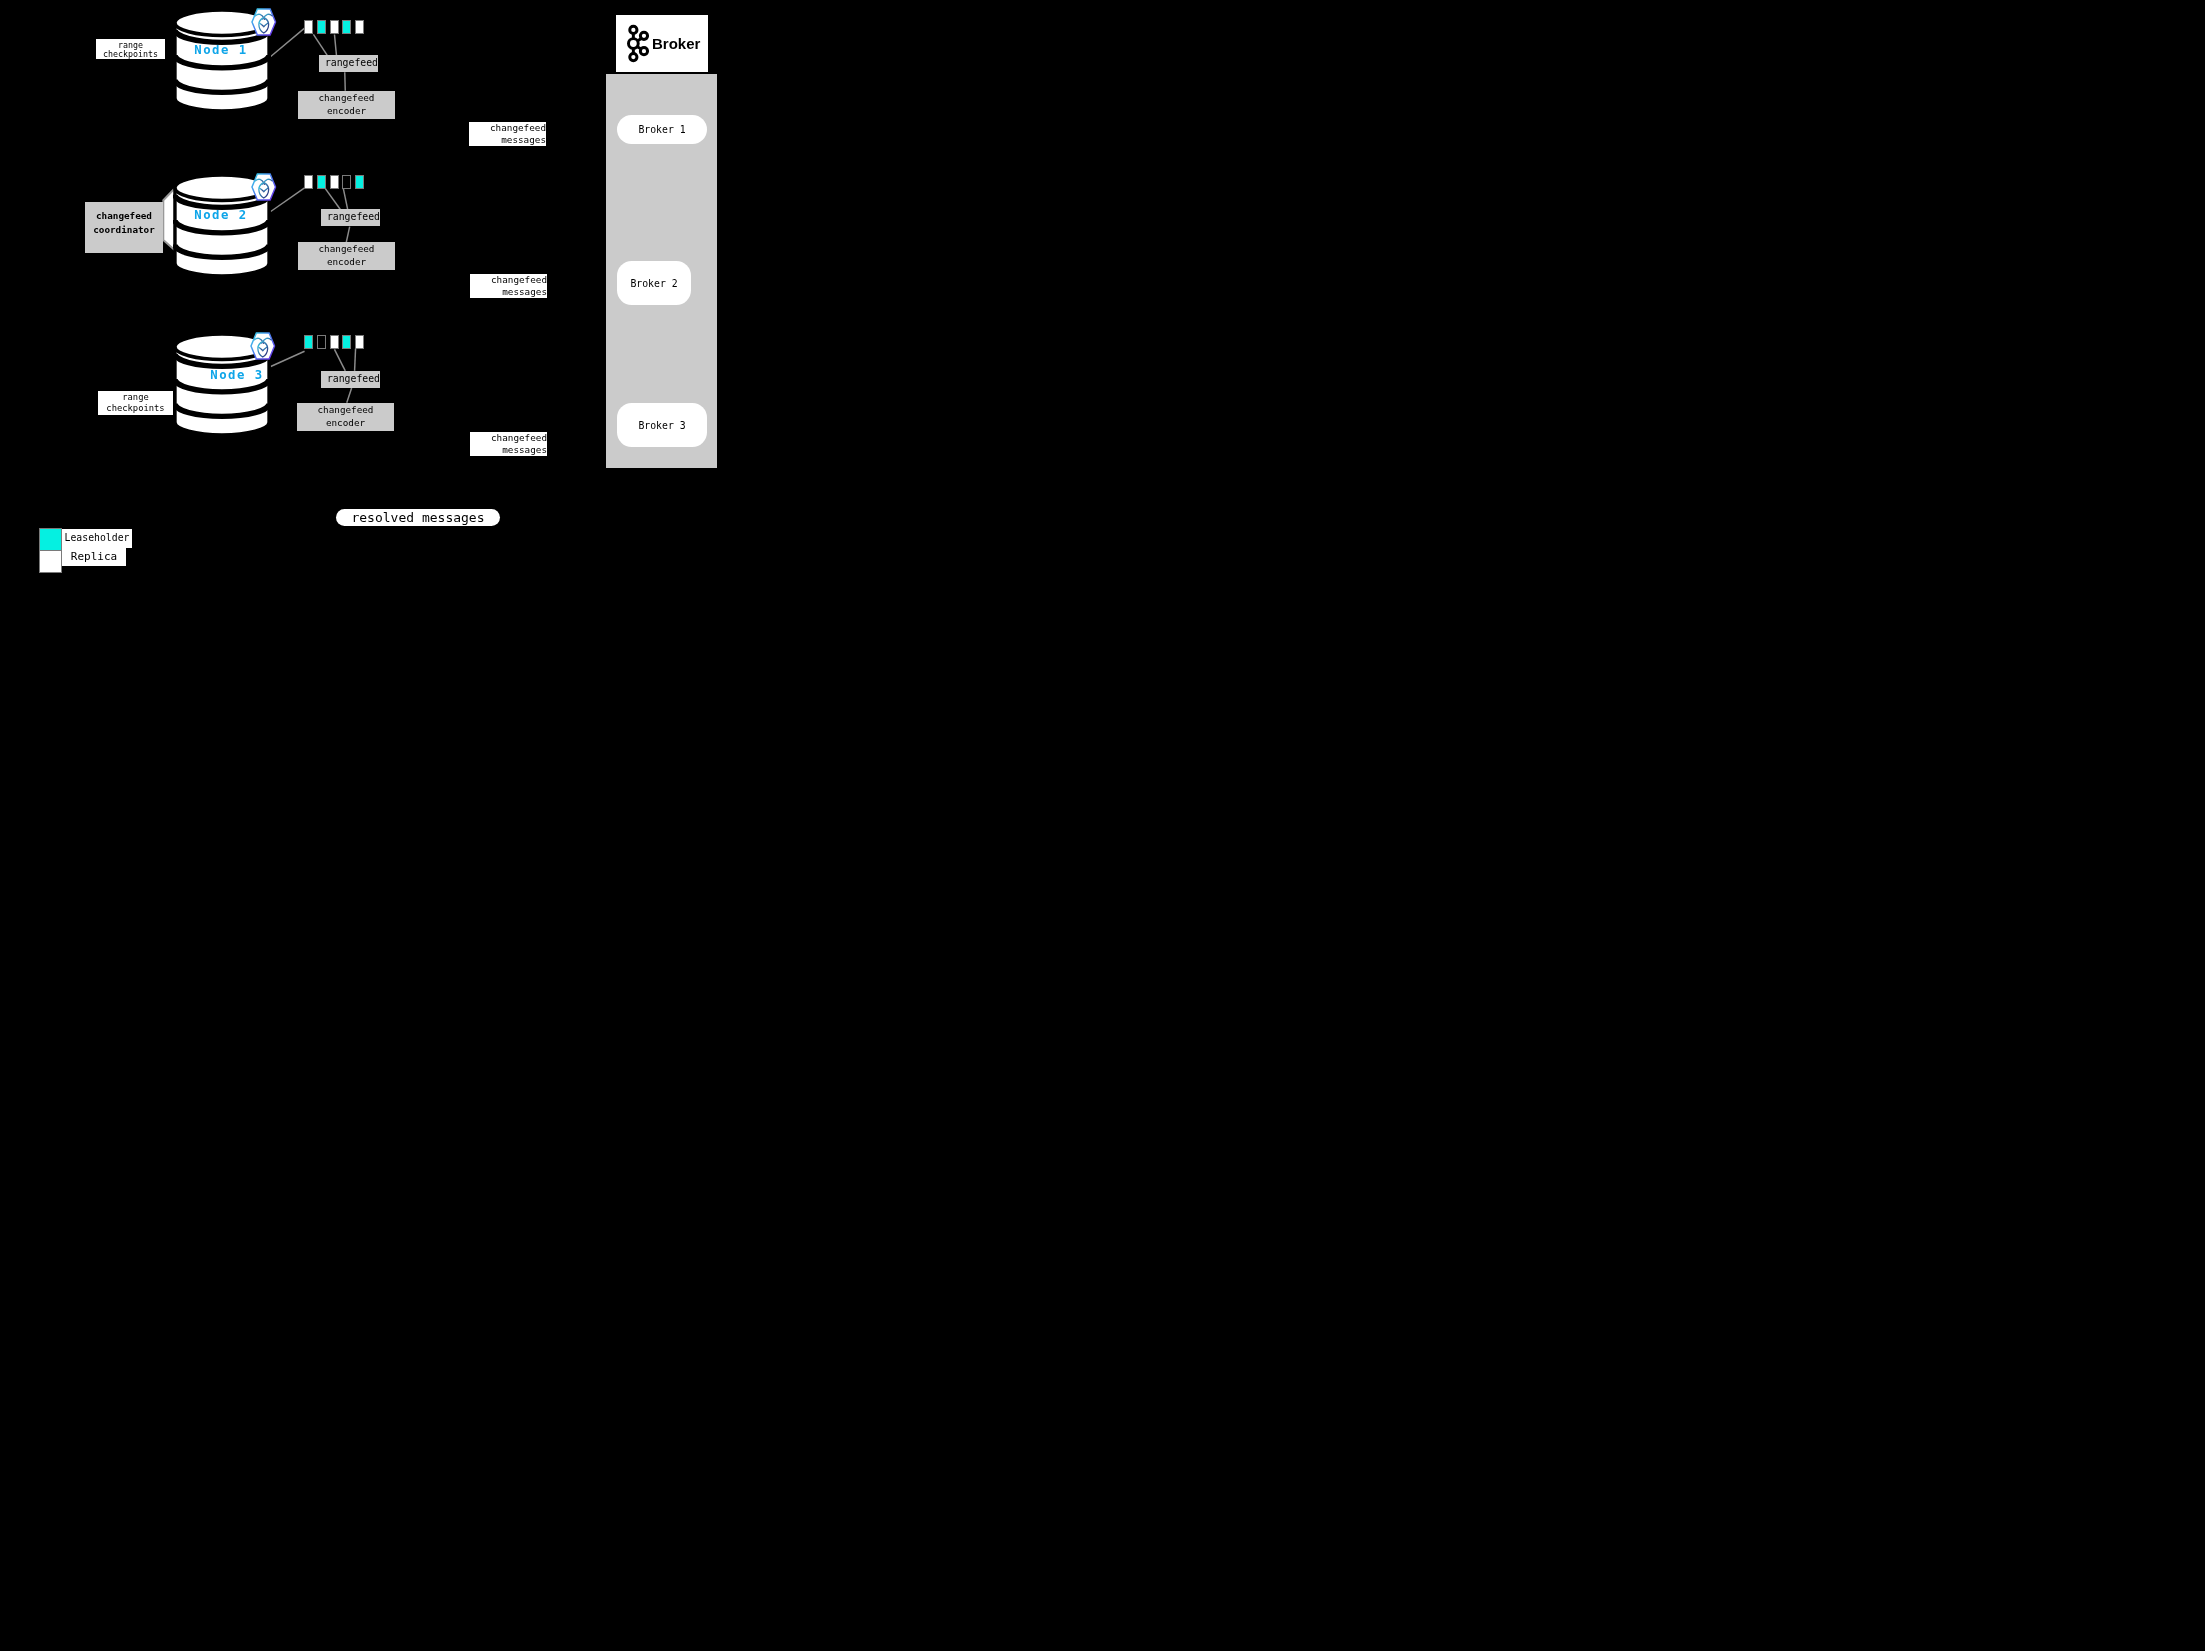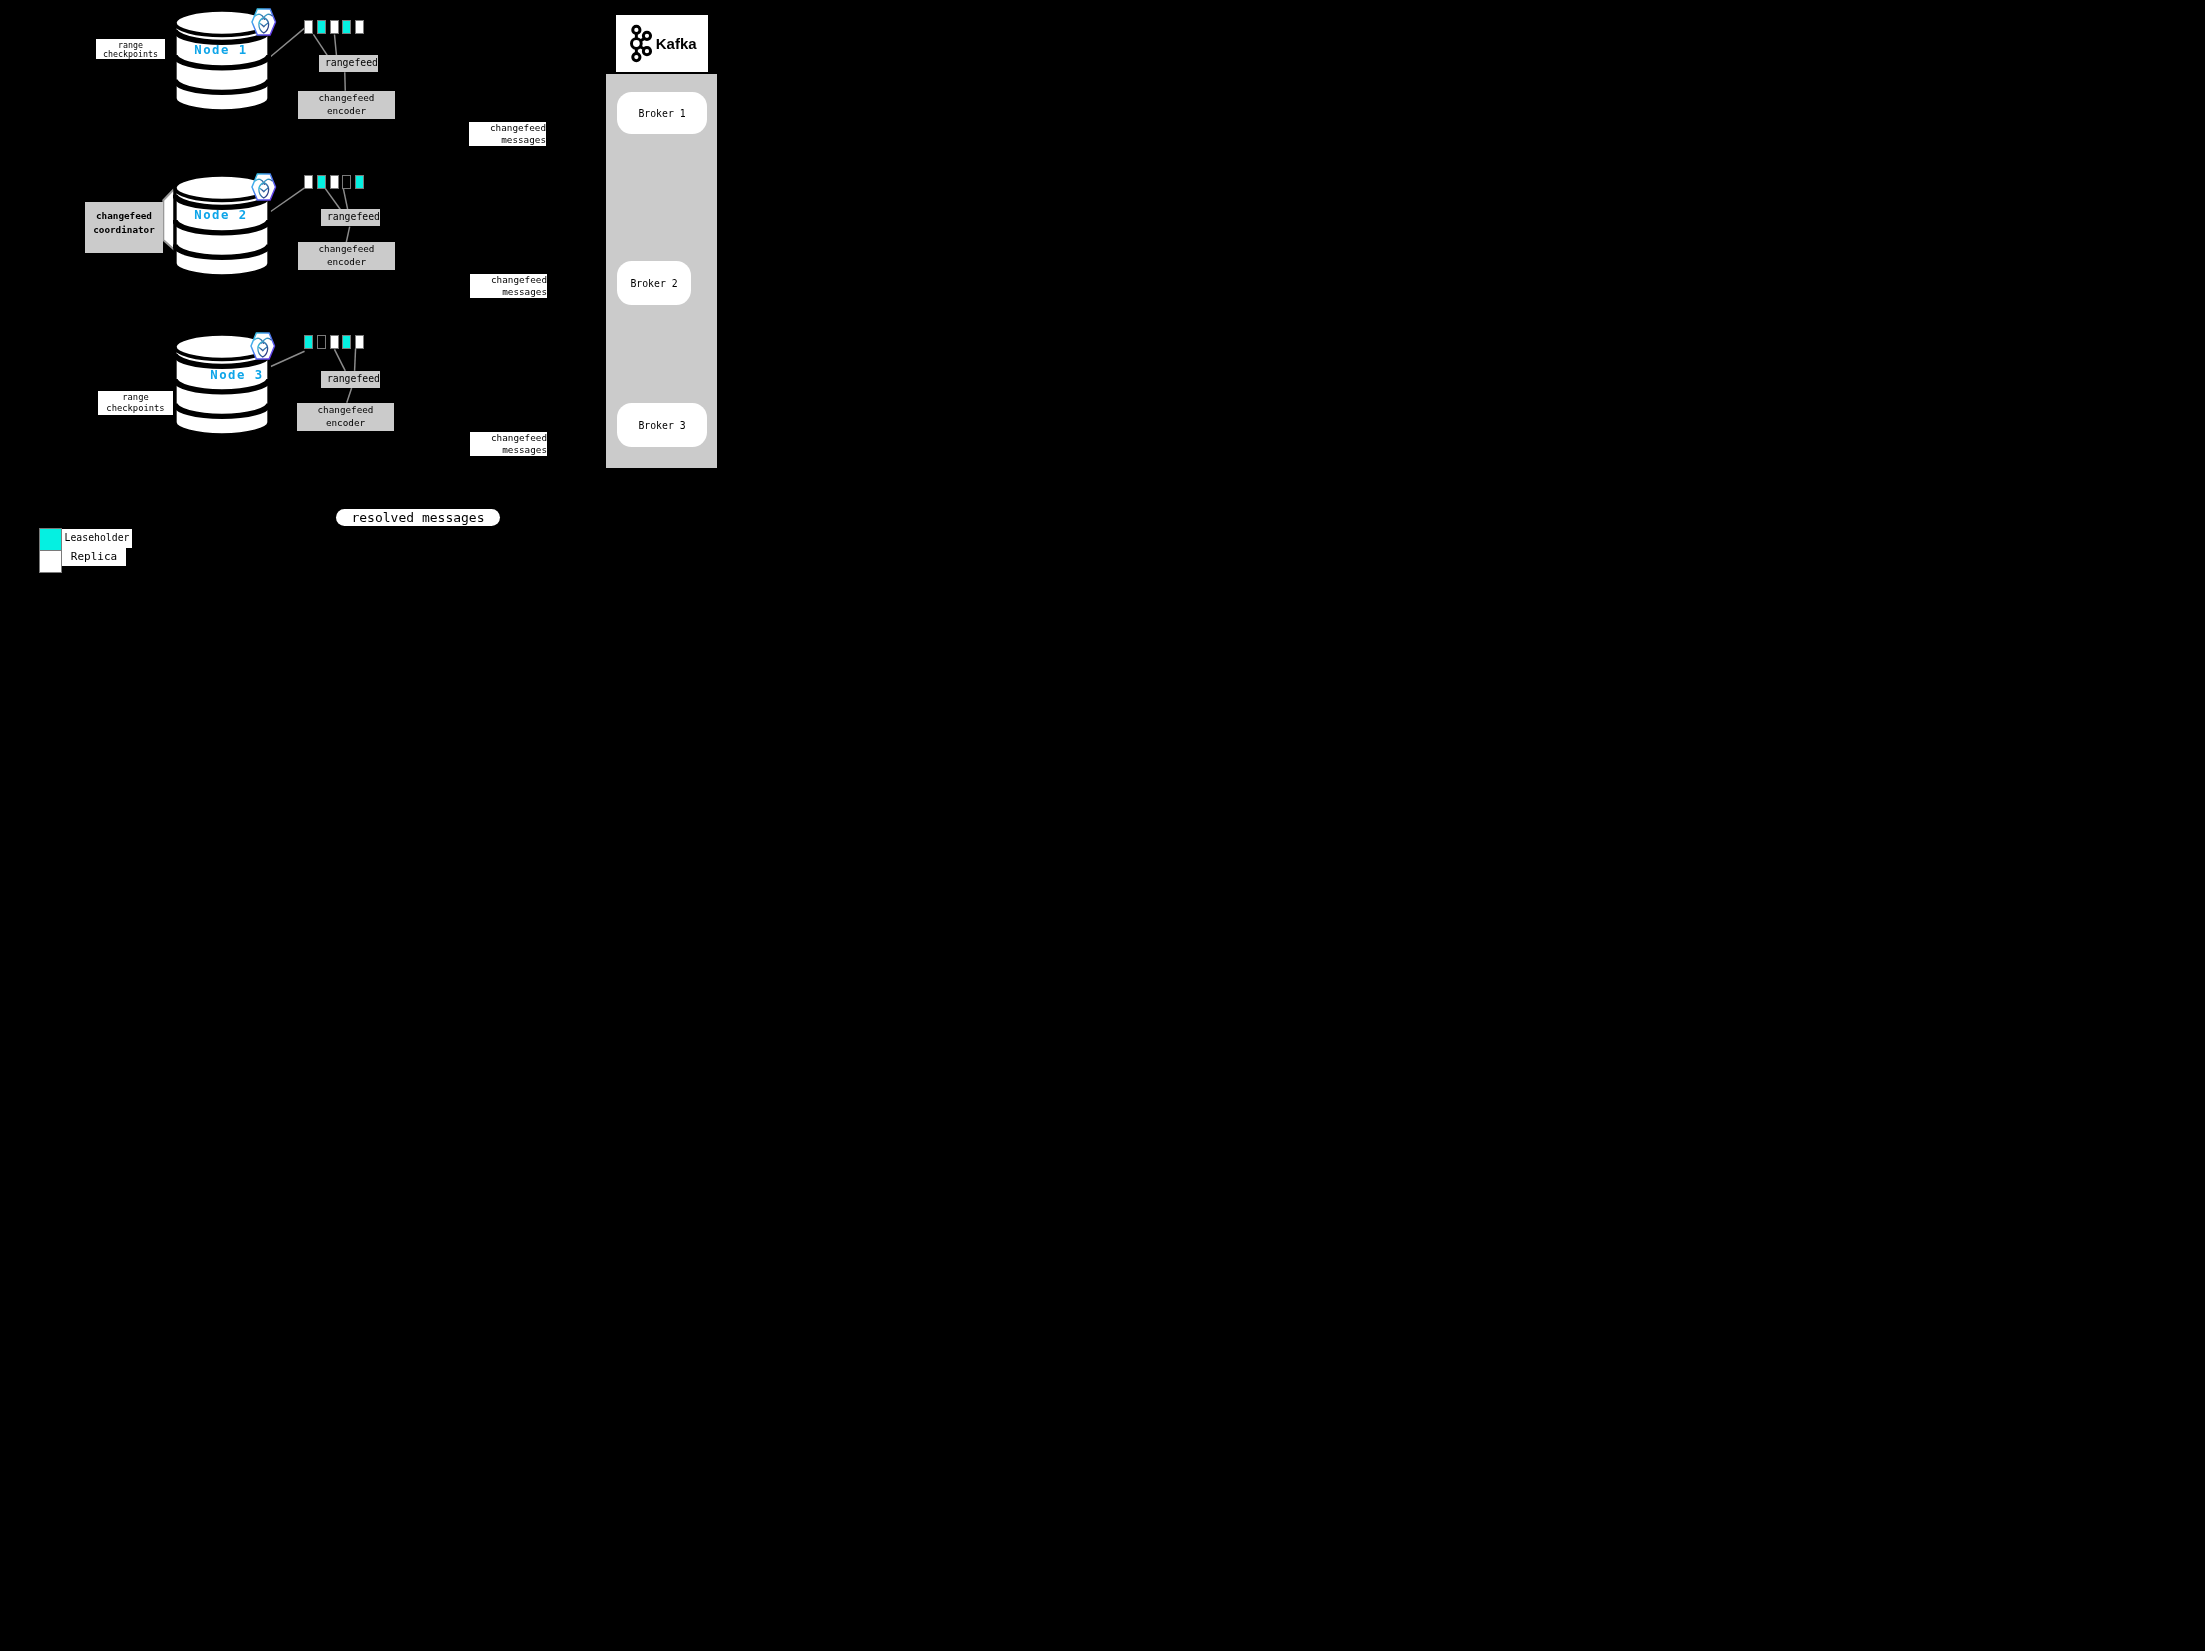--- a/index.html
+++ b/index.html
@@ -189,26 +189,26 @@
       <line x1="22" y1="22" x2="22" y2="70"></line>
       <line x1="28" y1="42" x2="46" y2="31"></line>
       <line x1="28" y1="52" x2="46" y2="62"></line>
       <circle cx="22" cy="14" r="8.5"></circle>
       <circle cx="22" cy="46" r="11.5"></circle>
       <circle cx="22" cy="78" r="8.5"></circle>
       <circle cx="47" cy="28" r="8.5"></circle>
       <circle cx="47" cy="64" r="8.5"></circle>
     </g>
   </svg>
-  <span class="kafka-word">Kafka</span>
+  <span class="kafka-word">Broker</span>
 </div>
 
 <div class="abs" style="left:606px;top:74px;width:111px;height:394px;background:#cbcbcb;"></div>
 
-<div class="abs broker" style="left:617px;top:92px;width:90px;height:42px;">Broker 1</div>
+<div class="abs broker" style="left:617px;top:115px;width:90px;height:29px;">Broker 1</div>
 <div class="abs broker" style="left:617px;top:261px;width:74px;height:44px;">Broker 2</div>
 <div class="abs broker" style="left:617px;top:403px;width:90px;height:44px;">Broker 3</div>
 
 <div class="abs whitebox pill" style="left:336px;top:509px;width:164px;height:17px;font-size:13px;line-height:17px;">resolved messages</div>
 
 <div class="abs legend-swatch" style="left: 39px; top: 528px; width: 23px; height: 22.6px; background: rgb(5, 240, 225);"></div>
 <div class="abs legend-swatch" style="left: 39px; top: 550px; width: 23px; height: 22.6px; background: rgb(255, 255, 255);"></div>
 <div class="abs whitebox" style="left:62px;top:529px;width:70px;height:18.6px;font-size:9.8px;line-height:18.6px;">Leaseholder</div>
 <div class="abs whitebox" style="left:62px;top:548px;width:64px;height:17.6px;font-size:11px;line-height:17.6px;">Replica</div>
 

